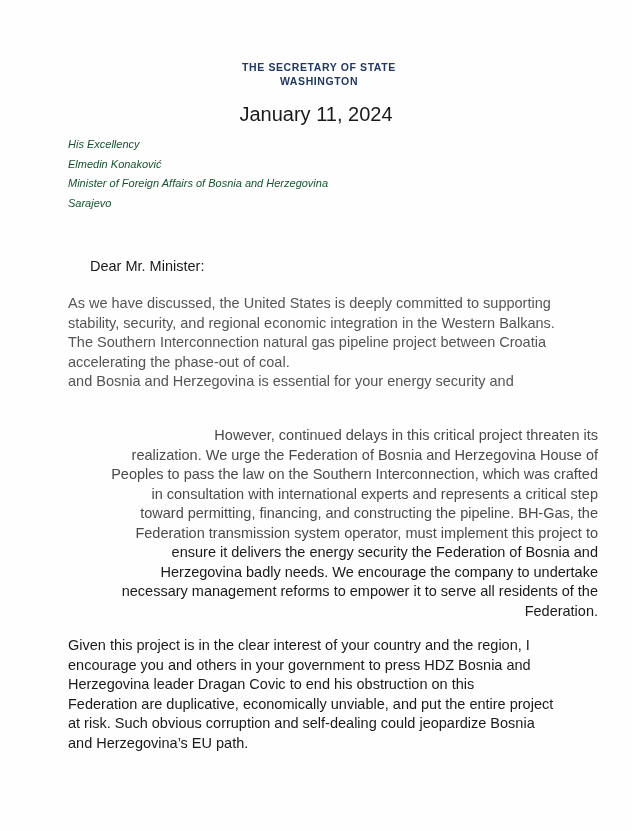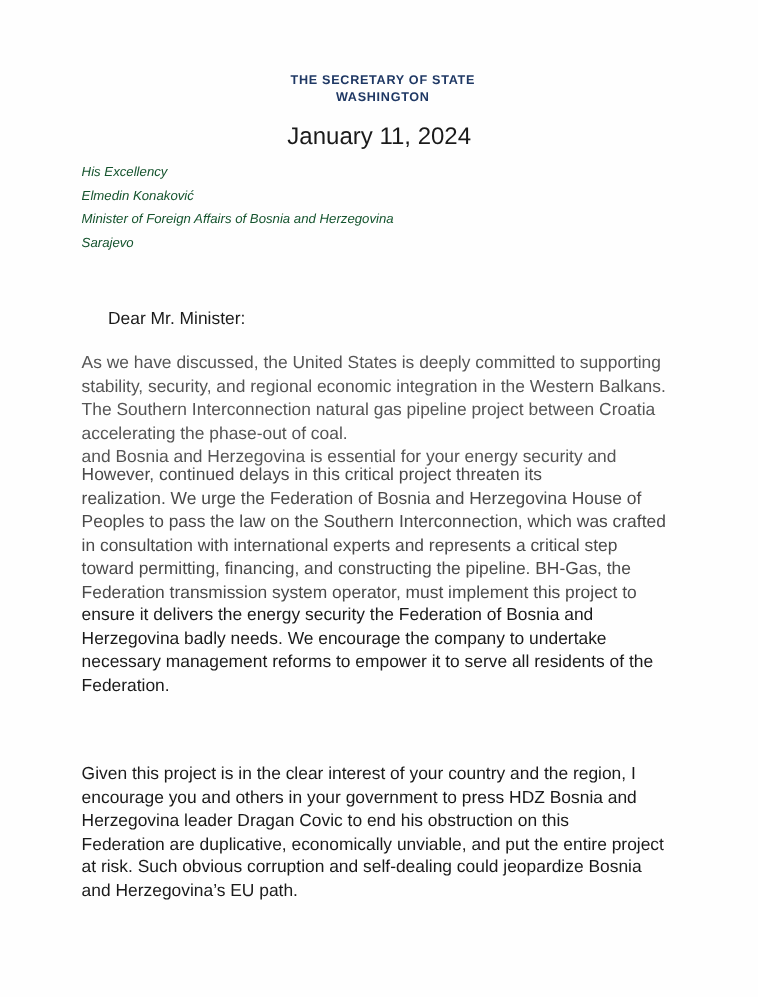--- a/index.html
+++ b/index.html
@@ -63,21 +63,21 @@
     }
     .para {
       position: absolute;
       left: 68px;
       width: 530px;
       font-size: 14.5px;
       line-height: 19.5px;
       margin: 0;
     }
     .p1 { top: 294px; color: #555555; }
-    .p2 { top: 387px; color: #4a4a4a; }
+    .p2 { top: 426px; color: #4a4a4a; text-align: right; }
     .p3 { top: 636px; color: #1a1a1a; }
     .line { display: block; white-space: nowrap; }
     .p2 .dark { color: #1a1a1a; }
   </style>
 </head>
 <body>
 
 <div class="page">
 
   <div class="letterhead" style="color: rgb(31, 56, 100);">

